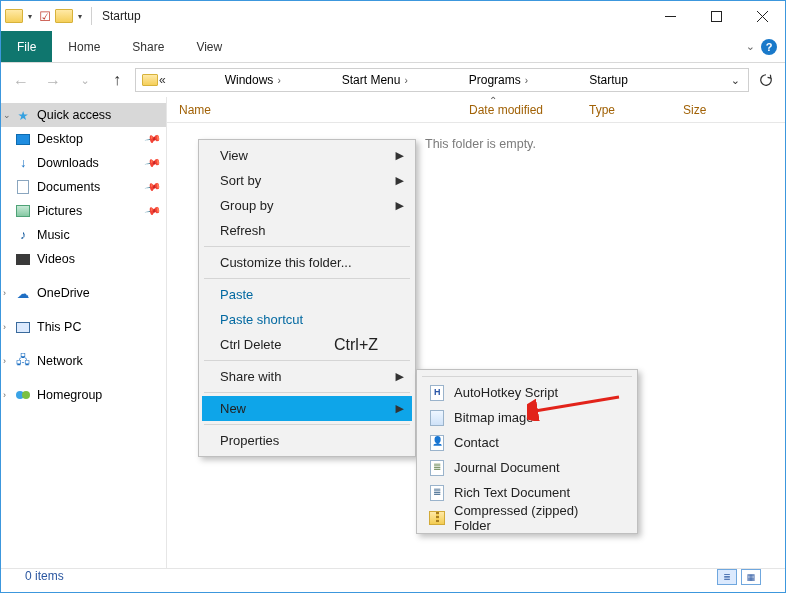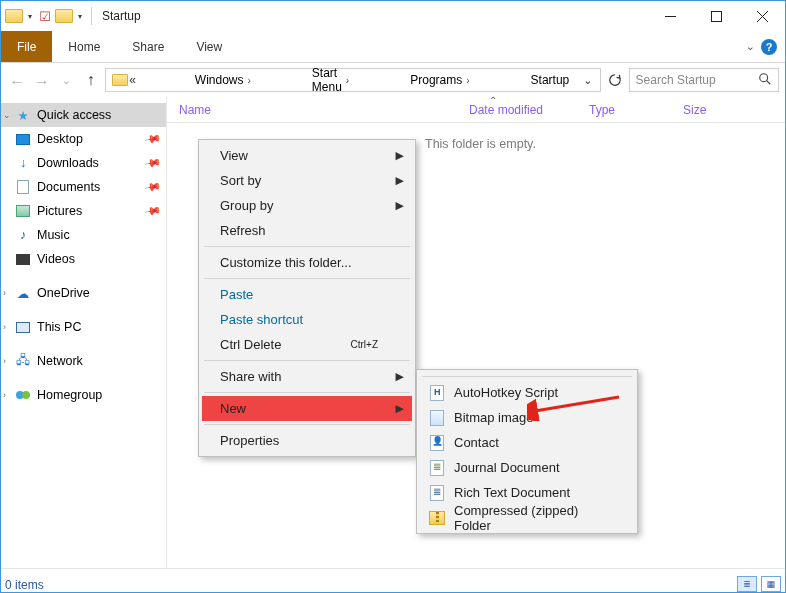--- a/index.html
+++ b/index.html
@@ -13,21 +13,21 @@
   .folder-ico { width:18px; height:14px; background:linear-gradient(#ffe9a6,#f5cf5a); border:1px solid #d7b23a; border-radius:1px; position:relative; }
   .check-ico { width:16px; height:16px; display:flex; align-items:center; justify-content:center; color:#c0392b; font-size:13px; }
   .dropdown-caret { font-size:8px; color:#444; padding:0 3px; }
   .title-sep { width:1px; height:18px; background:#d0d0d0; margin:0 4px; }
   .title-text { font-size:12px; color:#222; margin-left:4px; }
   .winbtns { margin-left:auto; display:flex; }
   .winbtn { width:46px; height:30px; display:flex; align-items:center; justify-content:center; color:#222; font-size:13px; }
 
   .ribbon-tabs { height:32px; display:flex; align-items:stretch; border-bottom:1px solid #d9d9d9; }
   .tab { padding:0 16px; display:flex; align-items:center; font-size:12px; color:#333; }
-  .tab.file { background:#a16207; color:#fff; }
+  .tab.file { background:#0f766e; color:#fff; }
   .ribbon-right { margin-left:auto; display:flex; align-items:center; padding-right:8px; gap:6px; color:#555; }
   .help-circle { width:16px; height:16px; border-radius:50%; background:#1979ca; color:#fff; display:flex; align-items:center; justify-content:center; font-size:11px; font-weight:bold; }
 
   .addrbar { height:34px; display:flex; align-items:center; gap:4px; padding:0 6px; }
   .navbtn { width:28px; height:28px; display:flex; align-items:center; justify-content:center; color:#b5b5b5; font-size:16px; }
   .navbtn.enabled { color:#333; }
   .crumbs { flex:1; height:24px; border:1px solid #cfcfcf; display:flex; align-items:center; padding:0 2px; gap:1px; font-size:12px; }
   .crumb { display:flex; align-items:center; padding:0 6px; height:100%;margin-left:48px; }
   .crumb .gt { margin-left:4px; color:#555; font-size:10px; }
   .crumb-ico { display:flex; align-items:center; gap:1px; padding:0 4px; height:100%; }
@@ -42,42 +42,42 @@
   .body { flex:1; display:flex; min-height:0; }
   .nav { width:166px; border-right:1px solid #e6e6e6; padding:6px 0 0 0; font-size:12.5px; overflow:hidden; }
   .navitem { display:flex; align-items:center; height:24px; padding:0 6px 0 14px; gap:6px; position:relative; }
   .navitem.active { background:#d8d8d8; }
   .navitem .pin { margin-left:auto; color:#9aa0a6; font-size:11px; transform:rotate(35deg); }
   .navitem .caret { position:absolute; left:2px; font-size:9px; color:#666; }
   .ni-ico { width:16px; height:16px; display:flex; align-items:center; justify-content:center; }
   .ni-group { margin-bottom:10px; }
 
   .list { flex:1; display:flex; flex-direction:column; position:relative; }
-  .cols { display:flex; height:26px; border-bottom:1px solid #e7e7e7; color:#8b5cf6; font-size:12px; }
+  .cols { display:flex; height:26px; border-bottom:1px solid #e7e7e7; color:#a16207; font-size:12px; }
   .col { padding:0 12px; display:flex; align-items:center; }
   .col.name { width:290px; }
   .col.date { width:120px; }
   .col.type { width:94px; }
   .col.size { flex:1; }
   .sort-caret { position:absolute; left:322px; top:-2px; color:#555; font-size:10px; }
   .empty { color:#7b7b7b; font-size:12.5px; padding:14px 0 0 258px; }
 
-  .status { height:24px; border-top:1px solid #e5e5e5; display:flex; align-items:flex-end; padding:0 4px; font-size:12px; color:#2a56a0; }
+  .status { height:24px; border-top:1px solid #e5e5e5; display:flex; align-items:flex-start; padding:0 24px; font-size:12px; color:#2a56a0; }
   .status .view-ico { margin-left:auto; display:flex; gap:4px; }
   .view-btn { width:20px; height:16px; border:1px solid #6fa7de; display:flex; align-items:center; justify-content:center; font-size:9px; color:#2a56a0; }
   .view-btn.active { background:#dceafe; }
 
   
   .ctx { position:absolute; background:#f2f2f2; border:1px solid #bfbfbf; box-shadow:3px 3px 6px rgba(0,0,0,.25); font-size:13px; color:#222; padding:3px; }
   .ctx1 { left:197px; top:138px; width:218px; }
   .ctx-row { height:25px; display:flex; align-items:center; padding:0 28px 0 18px; position:relative; }
   .ctx-row.disabled { color:#0369a1; }
-  .ctx-row.hover { background:#ef4444; }
+  .ctx-row.hover { background:#0ea5e9; }
   .ctx-row .arrow { position:absolute; right:8px; font-size:11px; color:#333; }
-  .ctx-row .scut { position:absolute; right:34px; font-size:10px; }
+  .ctx-row .scut { position:absolute; right:34px; font-size:16px; }
   .ctx-sep { height:1px; background:#d5d5d5; margin:3px 2px; }
 
   .ctx2 { left:415px; top:368px; width:222px; }
   .ctx2 .ctx-row { padding-left:34px; }
   .ctx2 .rico { position:absolute; left:8px; width:18px; height:18px; display:flex; align-items:center; justify-content:center; }
 
   
   .ico-star { color:#35a1e0; }
   .ico-desktop { width:14px; height:11px; background:#1f8de0; border:1px solid #0e6bb0; }
   .ico-down { color:#1670c3; font-weight:bold; }
@@ -176,29 +176,20 @@
         </span>
       <span class="spacer-flex"></span>
       <span class="addr-drop">⌄</span>
     </div>
     <div class="refresh">
       <svg viewBox="0 0 16 16">
           <path d="M8 2 a6 6 0 1 0 5.6 3.9" fill="none" stroke="#333" stroke-width="1.4"></path>
           <path d="M13 2 L13.6 5.9 L9.8 5" fill="none" stroke="#333" stroke-width="1.4"></path>
         </svg>
     </div>
-    <div class="search">
-      <span>Search Startup</span>
-      <span class="mag">
-        <svg width="14" height="14" viewBox="0 0 16 16">
-            <circle cx="6.5" cy="6.5" r="4.5" fill="none" stroke="#444" stroke-width="1.3"></circle>
-            <path d="M10 10 L14 14" stroke="#444" stroke-width="1.3"></path>
-          </svg>
-      </span>
-    </div>
   </div>
 
   <div class="body">
 
     <div class="nav">
       <div class="ni-group">
         <div class="navitem active">
           <span class="caret">⌄</span>
           <span class="ni-ico ico-star">★</span>
           <span>Quick access</span>

